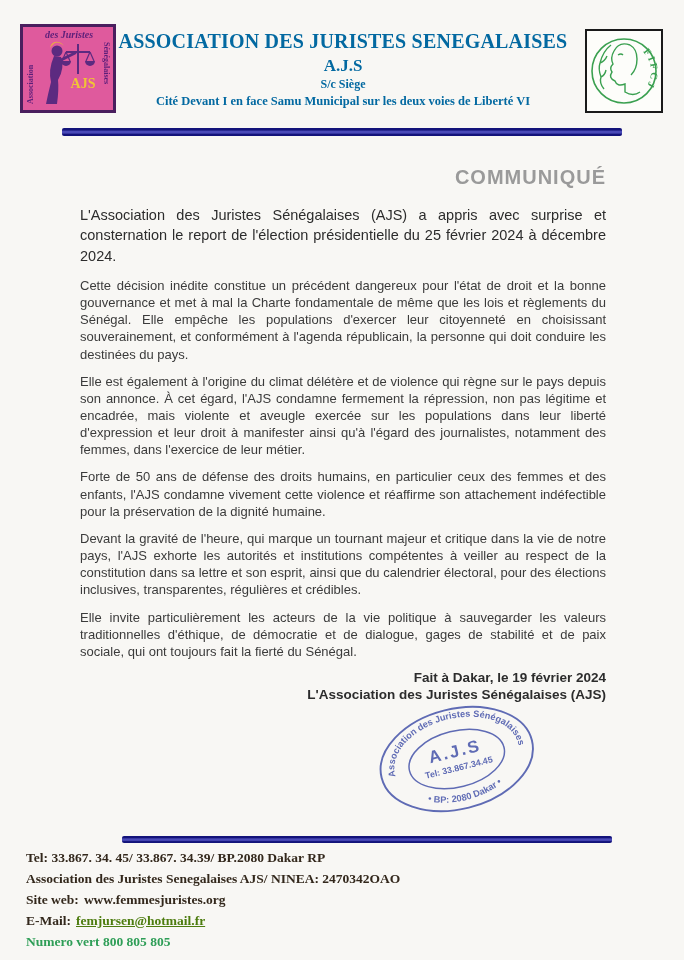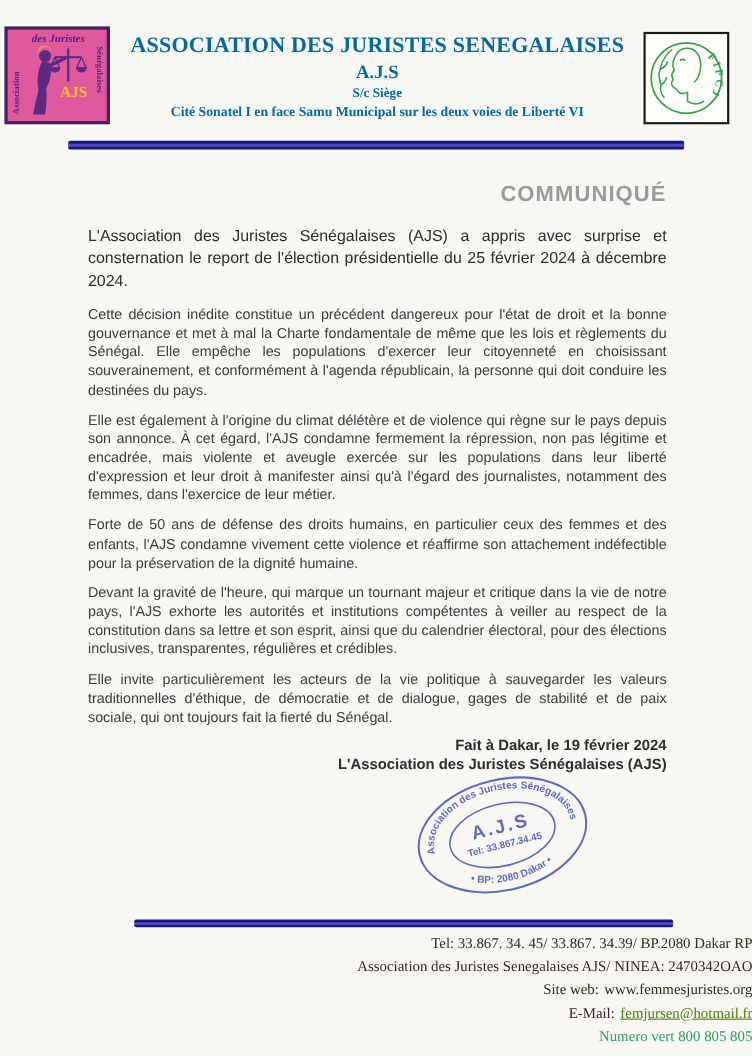--- a/index.html
+++ b/index.html
@@ -1,20 +1,20 @@
 <!DOCTYPE html>
 <html><head>
 <meta charset="utf-8">
 <style>
   html,body{margin:0;padding:0;background:#e9e8e5;}
   .page{position:relative;width:684px;height:960px;background:#f8f7f4;overflow:hidden;
         font-family:"Liberation Sans",sans-serif;}
 
   
-  .logo-left{position:absolute;left:4px;top:24px;width:96px;height:85px;}
+  .logo-left{position:absolute;left:20px;top:24px;width:96px;height:85px;}
   .logo-right{position:absolute;left:585px;top:29px;width:78px;height:84px;}
   .header-center{position:absolute;left:112px;top:30px;width:462px;text-align:center;
                  color:#0369a1;font-family:"Liberation Serif",serif;font-weight:bold;}
   .org-name{font-size:20px;white-space:nowrap;letter-spacing:.2px;}
   .acronym{font-size:17px;margin-top:3px;}
   .careof{font-size:12px;margin-top:1px;}
   .address{font-size:12.5px;margin-top:2px;white-space:nowrap;}
 
   .bar{background:linear-gradient(to bottom,#13137a 0%,#13137a 24%,#4a4ab8 42%,#4a4ab8 62%,#13137a 80%,#13137a 100%);}
   .bar-top{position:absolute;left:62px;top:128px;width:560px;height:8px;border-radius:2px;}
@@ -28,22 +28,22 @@
   .sig-line2{margin-top:2px;}
 
   
   .stamp-wrap{position:absolute;left:372px;top:700px;width:170px;height:120px;
               transform:rotate(-14deg);opacity:.88;}
   svg{overflow:visible;display:block;}
 
   
   .footer{position:absolute;left:0;top:836px;width:684px;}
   .bar-bottom{margin-left:122px;width:490px;height:7px;border-radius:2px;}
-  .footer-lines{margin-top:7px;text-align:right;padding-left:16px;
-                font-family:"Liberation Serif",serif;font-weight:normal;color:#33281c;font-size:13.5px;}
+  .footer-lines{margin-top:7px;text-align:left;padding-left:26px;
+                font-family:"Liberation Serif",serif;font-weight:bold;color:#33281c;font-size:13.5px;}
   .f-line{margin-bottom:4px;line-height:1.25;}
   .f-label{margin-right:5px;}
   .email{color:#4d7c0f;text-decoration:underline;cursor:pointer;}
   .green{color:#2f9e57;}
 </style>
 </head>
 <body>
 
 <div class="page">
 
@@ -69,21 +69,21 @@
         <path d="M65 37 A5 5 0 0 0 75 37 Z" fill="#5c2a80"></path>
       </g>
       <text x="63" y="64" text-anchor="middle" font-size="14" font-weight="bold" fill="#f0c435" font-family="Liberation Serif, serif">AJS</text>
     </svg>
   </div>
 
   <div class="header-center">
     <div class="org-name">ASSOCIATION DES JURISTES SENEGALAISES</div>
     <div class="acronym">A.J.S</div>
     <div class="careof">S/c Siège</div>
-    <div class="address">Cité Sonatel I en face Samu Municipal sur les deux voies de Liberté VI</div>
+    <div class="address">Cité Devant I en face Samu Municipal sur les deux voies de Liberté VI</div>
   </div>
 
   <div class="logo-right">
     <svg viewBox="0 0 78 84" width="78" height="84">
       <rect x="1" y="1" width="76" height="82" fill="#fdfdfa" stroke="#1a1a1a" stroke-width="2"></rect>
       <circle cx="39" cy="42" r="32" fill="none" stroke="#3aa050" stroke-width="1.6"></circle>
       <g stroke="#3aa050" fill="none" stroke-width="1.4">
         <path d="M45 16 Q34 12 29 22 Q25 29 28 35 Q24 39 27 43 Q23 49 30 52 Q32 58 40 55 L40 63 Q48 68 55 63"></path>
         <path d="M45 16 Q52 20 52 30 Q52 40 46 46"></path>
         <path d="M33 26 Q36 24 38 26"></path>

